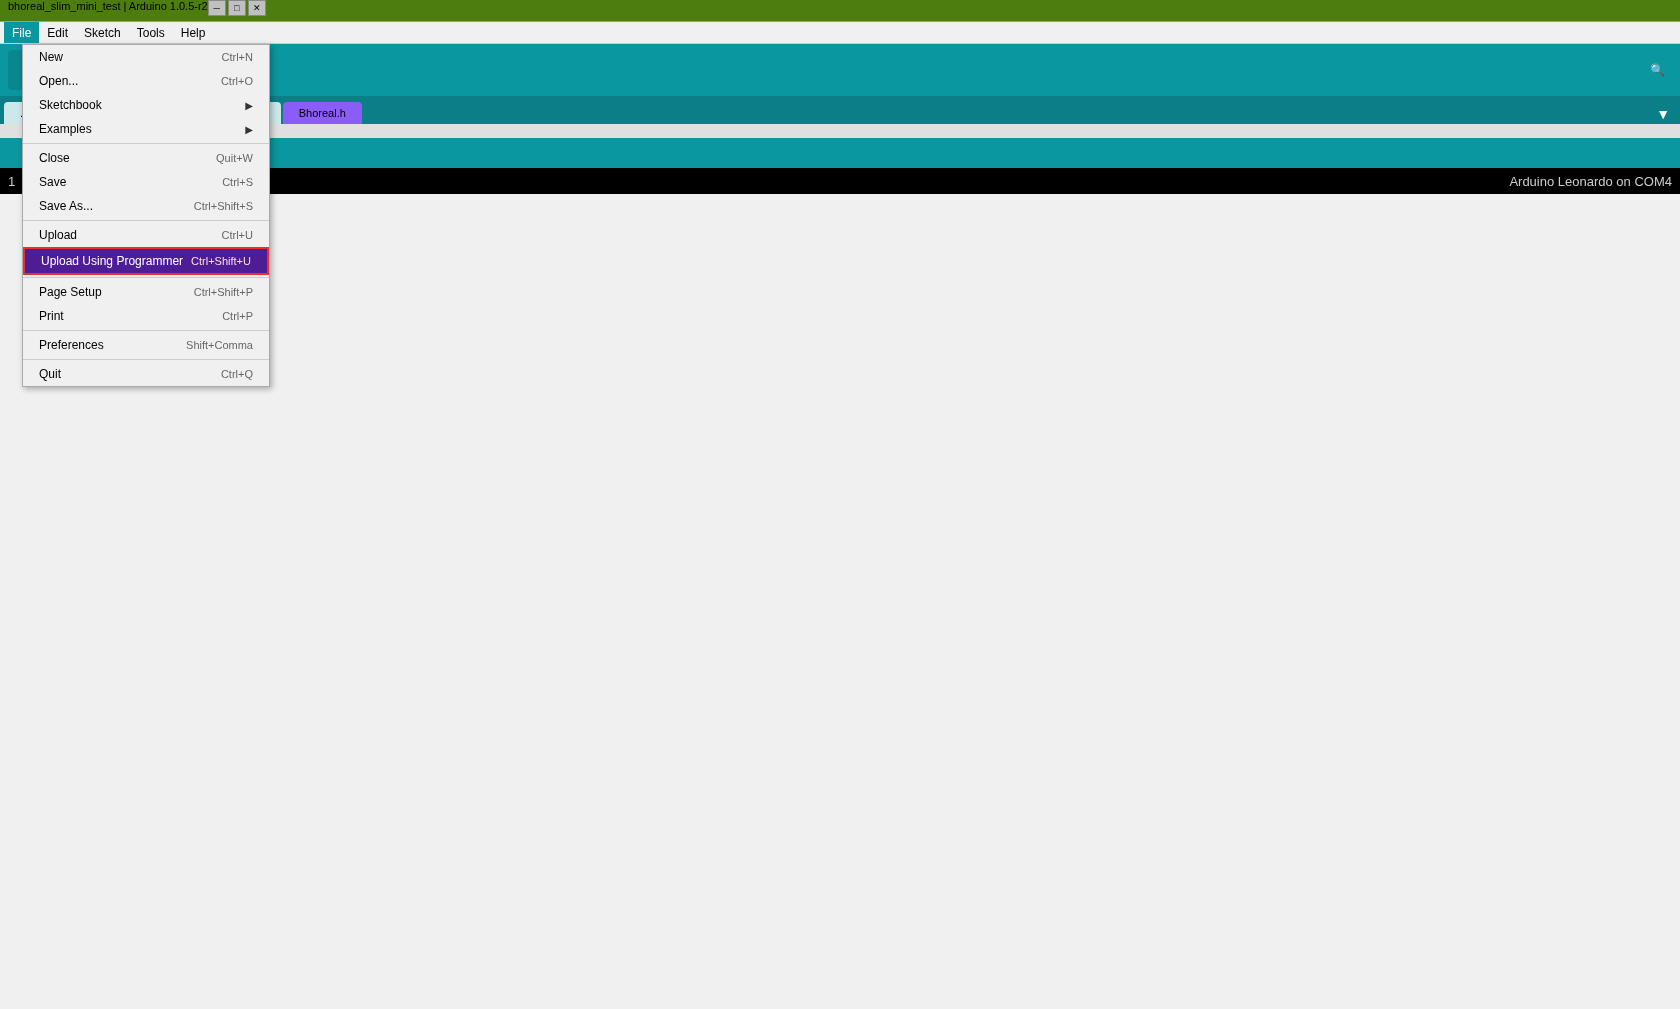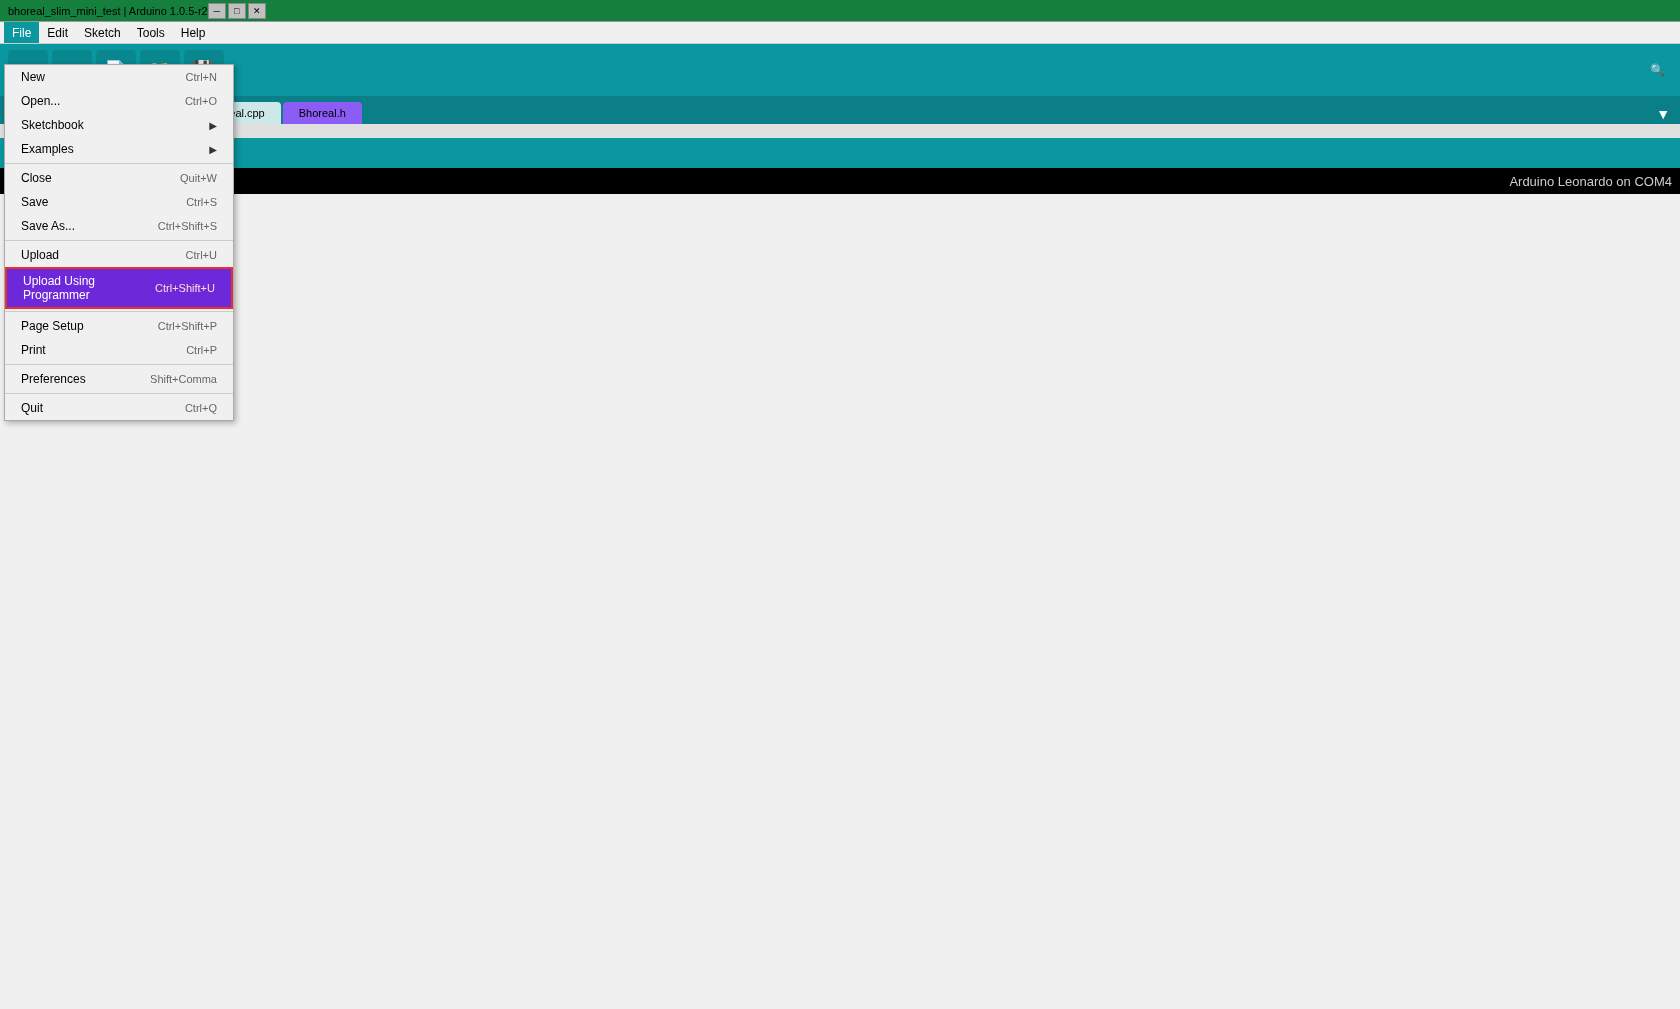--- a/index.html
+++ b/index.html
@@ -1,23 +1,23 @@
 <!DOCTYPE html>
 <html><head>
   <meta charset="utf-8">
   <style>
     * { margin: 0; padding: 0; box-sizing: border-box; }
     body { width: 1680px; height: 1009px; overflow: hidden; font-family: 'Arial', sans-serif; font-size: 12px; background: #f0f0f0; }
 
     
     #title-bar {
-      background: #15803d;
+      background: #4d7c0f;
       height: 22px;
       display: flex;
-      align-items: center;
+      align-items: flex-start;
       padding: 0 8px;
       font-size: 11px;
       color: #000;
       border-bottom: 1px solid #999;
     }
     #window-controls { display: flex; gap: 2px; }
     .win-btn {
       width: 18px; height: 16px;
       background: #c0c0c0;
       border: 1px solid #888;
@@ -133,40 +133,39 @@
     #hscrollbar {
       height: 14px;
       background: #e0e0e0;
       display: flex;
       align-items: center;
     }
 
     
     #file-menu {
       position: absolute;
-      left: 4px;
+      left: 22px;
       top: 44px;
-      width: 230px;
+      width: 248px;
       background: #f0f0f0;
       border: 1px solid #aaa;
       box-shadow: 2px 2px 6px rgba(0,0,0,0.3);
       z-index: 1000;
       font-size: 12px;
-      margin-top: 20px;
     }
     .menu-entry {
       display: flex;
       align-items: center;
       justify-content: space-between;
       padding: 5px 16px 5px 16px;
       cursor: pointer;
       color: #000;
     }
     .menu-entry.highlighted {
-      background: #6d28d9;
+      background: #4c1d95;
       color: white;
       border: 2px solid #e83030;
     }
     .menu-entry .shortcut { color: #666; font-size: 11px; }
     .menu-entry.highlighted .shortcut { color: #ffdddd; }
     .menu-separator {
       border-top: 1px solid #ccc;
       margin: 2px 0;
     }
     .menu-entry-arrow { font-size: 10px; color: #333; }

